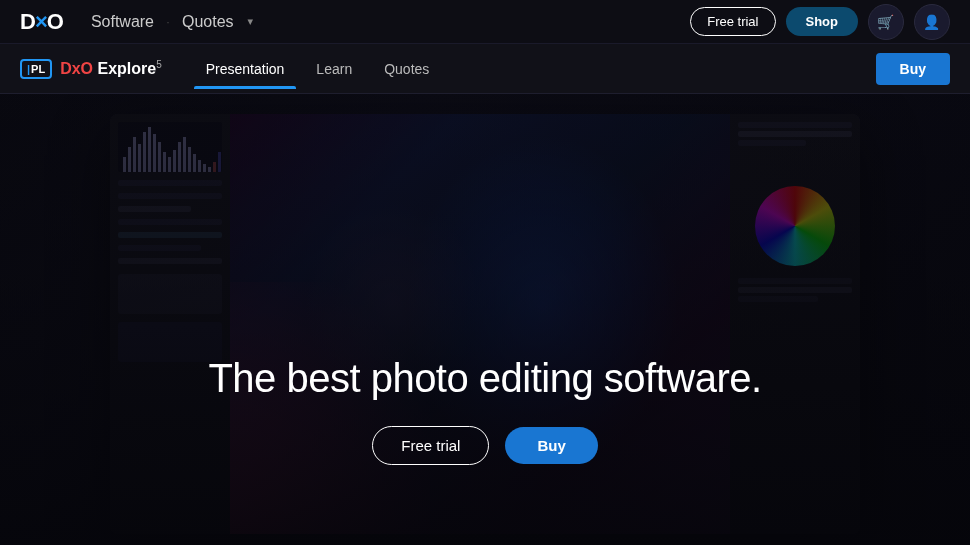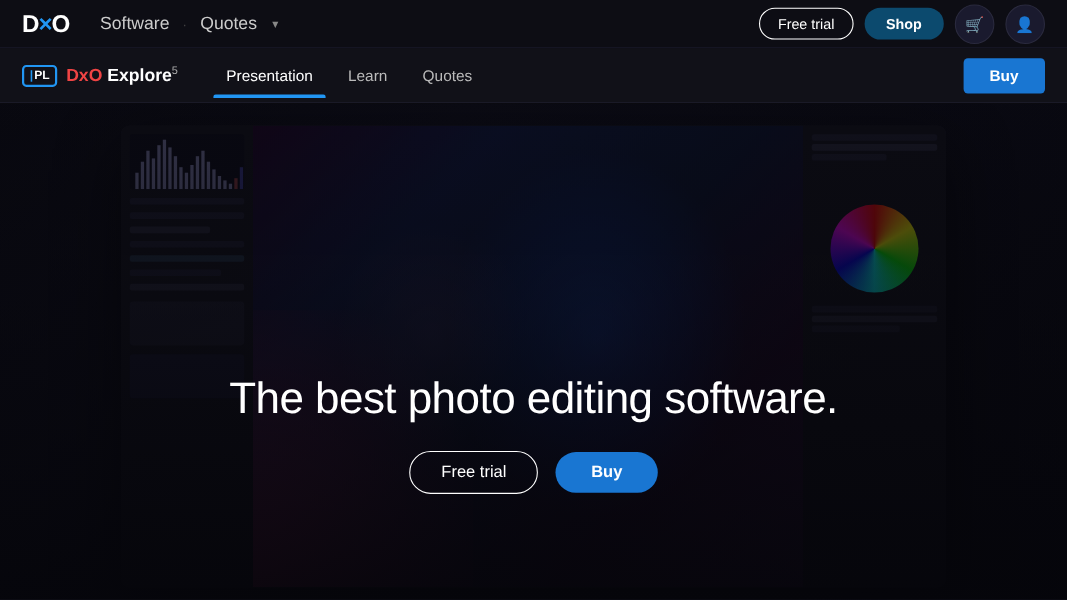--- a/index.html
+++ b/index.html
@@ -296,21 +296,21 @@
         rgba(5,5,10,0.3) 0%,
         rgba(5,5,10,0.5) 40%,
         rgba(5,5,10,0.7) 70%,
         rgba(5,5,10,0.9) 100%
       );
     }
 
     
     .hero-content {
       position: absolute;
-      bottom: 96px;
+      bottom: 80px;
       left: 0;
       right: 0;
       text-align: center;
       margin-top: 32px;
     }
     .hero-title-line1 {
       font-size: 40px;
       font-weight: 300;
       color: #fff;
       line-height: 1.2;

